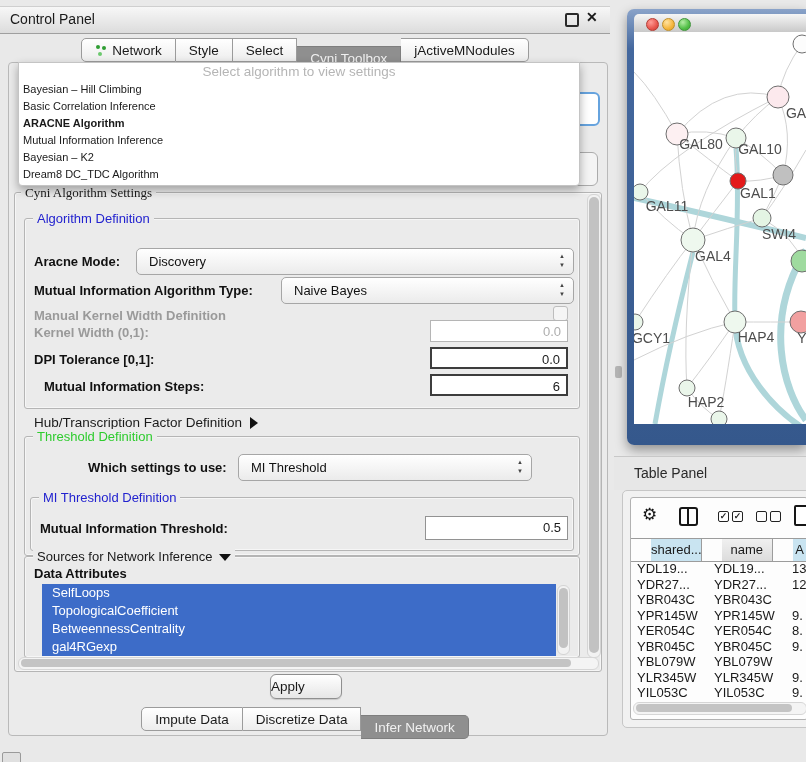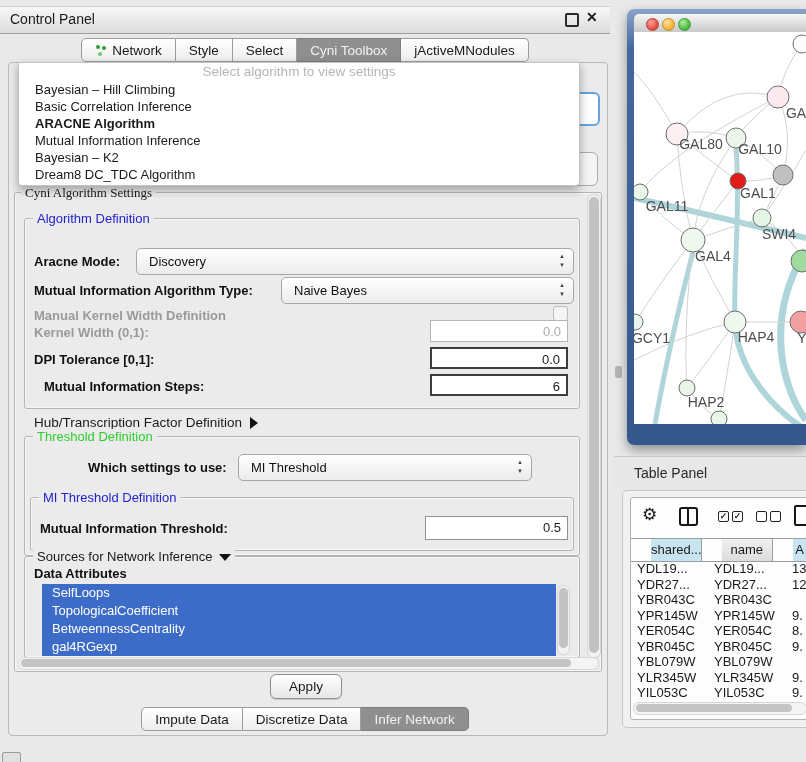--- a/index.html
+++ b/index.html
@@ -11,34 +11,34 @@
   .cp-title{position:absolute;left:10px;top:4px;font-size:14px;color:#1a1a1a;}
   .float-icon{position:absolute;left:565px;top:6px;width:10px;height:10px;border:2px solid #2a2a2a;border-radius:2px;cursor:pointer;}
   .close-icon{position:absolute;left:586px;top:2px;font-size:14px;font-weight:bold;color:#1a1a1a;cursor:pointer;}
 
   .tabbar{display:flex;justify-content:center;}
   #top-tabs{left:0;top:38px;width:610px;}
   #bottom-tabs{left:0;top:707px;width:610px;}
   .tab{border:1px solid #9b9b9b;border-left:none;background:linear-gradient(#ffffff,#ededed);padding:0 13px;height:22px;font-size:13.5px;display:flex;align-items:center;gap:5px;cursor:pointer;white-space:nowrap;}
   .tab:first-child{border-left:1px solid #9b9b9b;border-radius:5px 0 0 5px;}
   .tab:last-child{border-radius:0 5px 5px 0;}
-  .tab.sel{background:#8f8f8f;color:#f1f1f1;border-color:#7e7e7e;}
+  .tab.sel{background:#8f8f8f;color:#f1f1f1;border-color:#7e7e7e;margin-top:8px;}
   .net-ico{width:12px;height:12px;position:relative;display:inline-block;}
   .net-ico::before{content:"";position:absolute;width:4px;height:4px;border-radius:50%;background:#2f9e33;left:1px;top:1px;box-shadow:6px 1px 0 #2f9e33,2px 7px 0 #6cc96e;}
 
   .content-box{left:8px;top:62px;width:598px;height:672px;background:#ebebeb;border:1px solid #b9b9b9;border-radius:4px;}
 
   
   .hidden-combo{left:560px;top:92px;width:36px;height:30px;background:#fff;border:2px solid #66a3de;border-radius:6px;z-index:1;}
   .hidden-box2{left:520px;top:152px;width:76px;height:32px;background:#f4f4f4;border:1px solid #ababab;border-radius:6px;z-index:1;}
 
   
   .dropdown{left:18px;top:62px;width:560px;height:122px;background:#fff;border:1px solid #c4c4c4;border-radius:0 0 4px 4px;box-shadow:0 4px 10px rgba(0,0,0,.32);z-index:5;}
   .dd-placeholder{height:18px;line-height:18px;text-align:center;color:#b5b5b5;font-size:13.5px;}
-  .dd-item{height:17px;line-height:17px;padding-left:16px;font-size:13px;cursor:pointer;}
+  .dd-item{height:17px;line-height:17px;padding-left:4px;font-size:11px;cursor:pointer;}
   .dd-item.bold{font-weight:bold;}
 
   
   .group{position:absolute;border:1px solid #b5b5b5;border-radius:3px;box-shadow:inset 0 0 0 1px rgba(255,255,255,.55);}
   .gtitle{position:absolute;top:-8px;left:8px;background:#ebebeb;padding:0 4px;font-size:13px;white-space:nowrap;}
   .gtitle.blue{color:#2222cf;}
   .gtitle.green{color:#2ecc2e;}
 
   .lbl{position:absolute;font-size:13px;font-weight:bold;color:#111;white-space:nowrap;}
   .lbl.dis{color:#9a9a9a;}
@@ -58,21 +58,21 @@
   .tri-right{display:inline-block;width:0;height:0;border-left:8px solid #111;border-top:6px solid transparent;border-bottom:6px solid transparent;margin-left:8px;vertical-align:middle;}
   .tri-down{display:inline-block;width:0;height:0;border-top:8px solid #111;border-left:6px solid transparent;border-right:6px solid transparent;margin-left:6px;vertical-align:middle;}
 
   .attr-list{position:absolute;left:42px;top:584px;width:514px;height:72px;background:#fff;overflow:hidden;}
   .attr-item{height:18px;line-height:18px;background:#3d6cc8;color:#fff;font-size:13px;padding-left:10px;cursor:pointer;}
   .vscroll{position:absolute;background:#f2f2f2;border:1px solid #d4d4d4;border-radius:6px;}
   .vthumb{position:absolute;left:1px;right:1px;background:#c2c2c2;border-radius:5px;}
   .hscroll{position:absolute;background:#f4f4f4;border:1px solid #d6d6d6;border-radius:6px;}
   .hthumb{position:absolute;top:1px;height:8px;background:#c4c4c4;border-radius:5px;}
 
-  .apply-btn{position:absolute;left:270px;top:674px;width:70px;height:23px;border:1px solid #8f8f8f;border-radius:6px;background:linear-gradient(#ffffff,#e6e6e6);font-size:13.5px;text-align:center;line-height:23px;cursor:pointer;box-shadow:0 1px 1px rgba(0,0,0,.15);}
+  .apply-btn{position:absolute;left:270px;top:674px;width:70px;height:23px;border:1px solid #8f8f8f;border-radius:6px;background:linear-gradient(#ffffff,#e6e6e6);font-size:13.5px;text-align:left;line-height:23px;cursor:pointer;box-shadow:0 1px 1px rgba(0,0,0,.15);}
 
   .mini-box{left:2px;top:752px;width:17px;height:14px;border:1px solid #9a9a9a;background:#e0e0e0;border-radius:2px;}
   .divider-handle{left:615px;top:366px;width:7px;height:12px;background:#b5b5b5;border-radius:2px;}
 
   
   .net-frame{left:627px;top:9px;width:179px;height:436px;border-radius:7px 0 0 7px;background:linear-gradient(#8aa3c9,#44689e 40px,#35588c);box-shadow:0 5px 12px rgba(0,0,0,.38);}
   .net-titlebar{left:634px;top:14px;width:172px;height:18px;background:linear-gradient(#f6f6f6,#c9c9c9);border-radius:5px 0 0 0;border-bottom:1px solid #9d9d9d;}
   .light{position:absolute;top:3.5px;width:11px;height:11px;border-radius:50%;}
   .light.red{left:12px;background:radial-gradient(circle at 35% 30%,#ff9d96,#e8564d 60%,#c43c33);border:.5px solid #b43b33;}
   .light.yellow{left:28px;background:radial-gradient(circle at 35% 30%,#ffe2a0,#f5b63d 60%,#d89a26);border:.5px solid #c08f28;}

